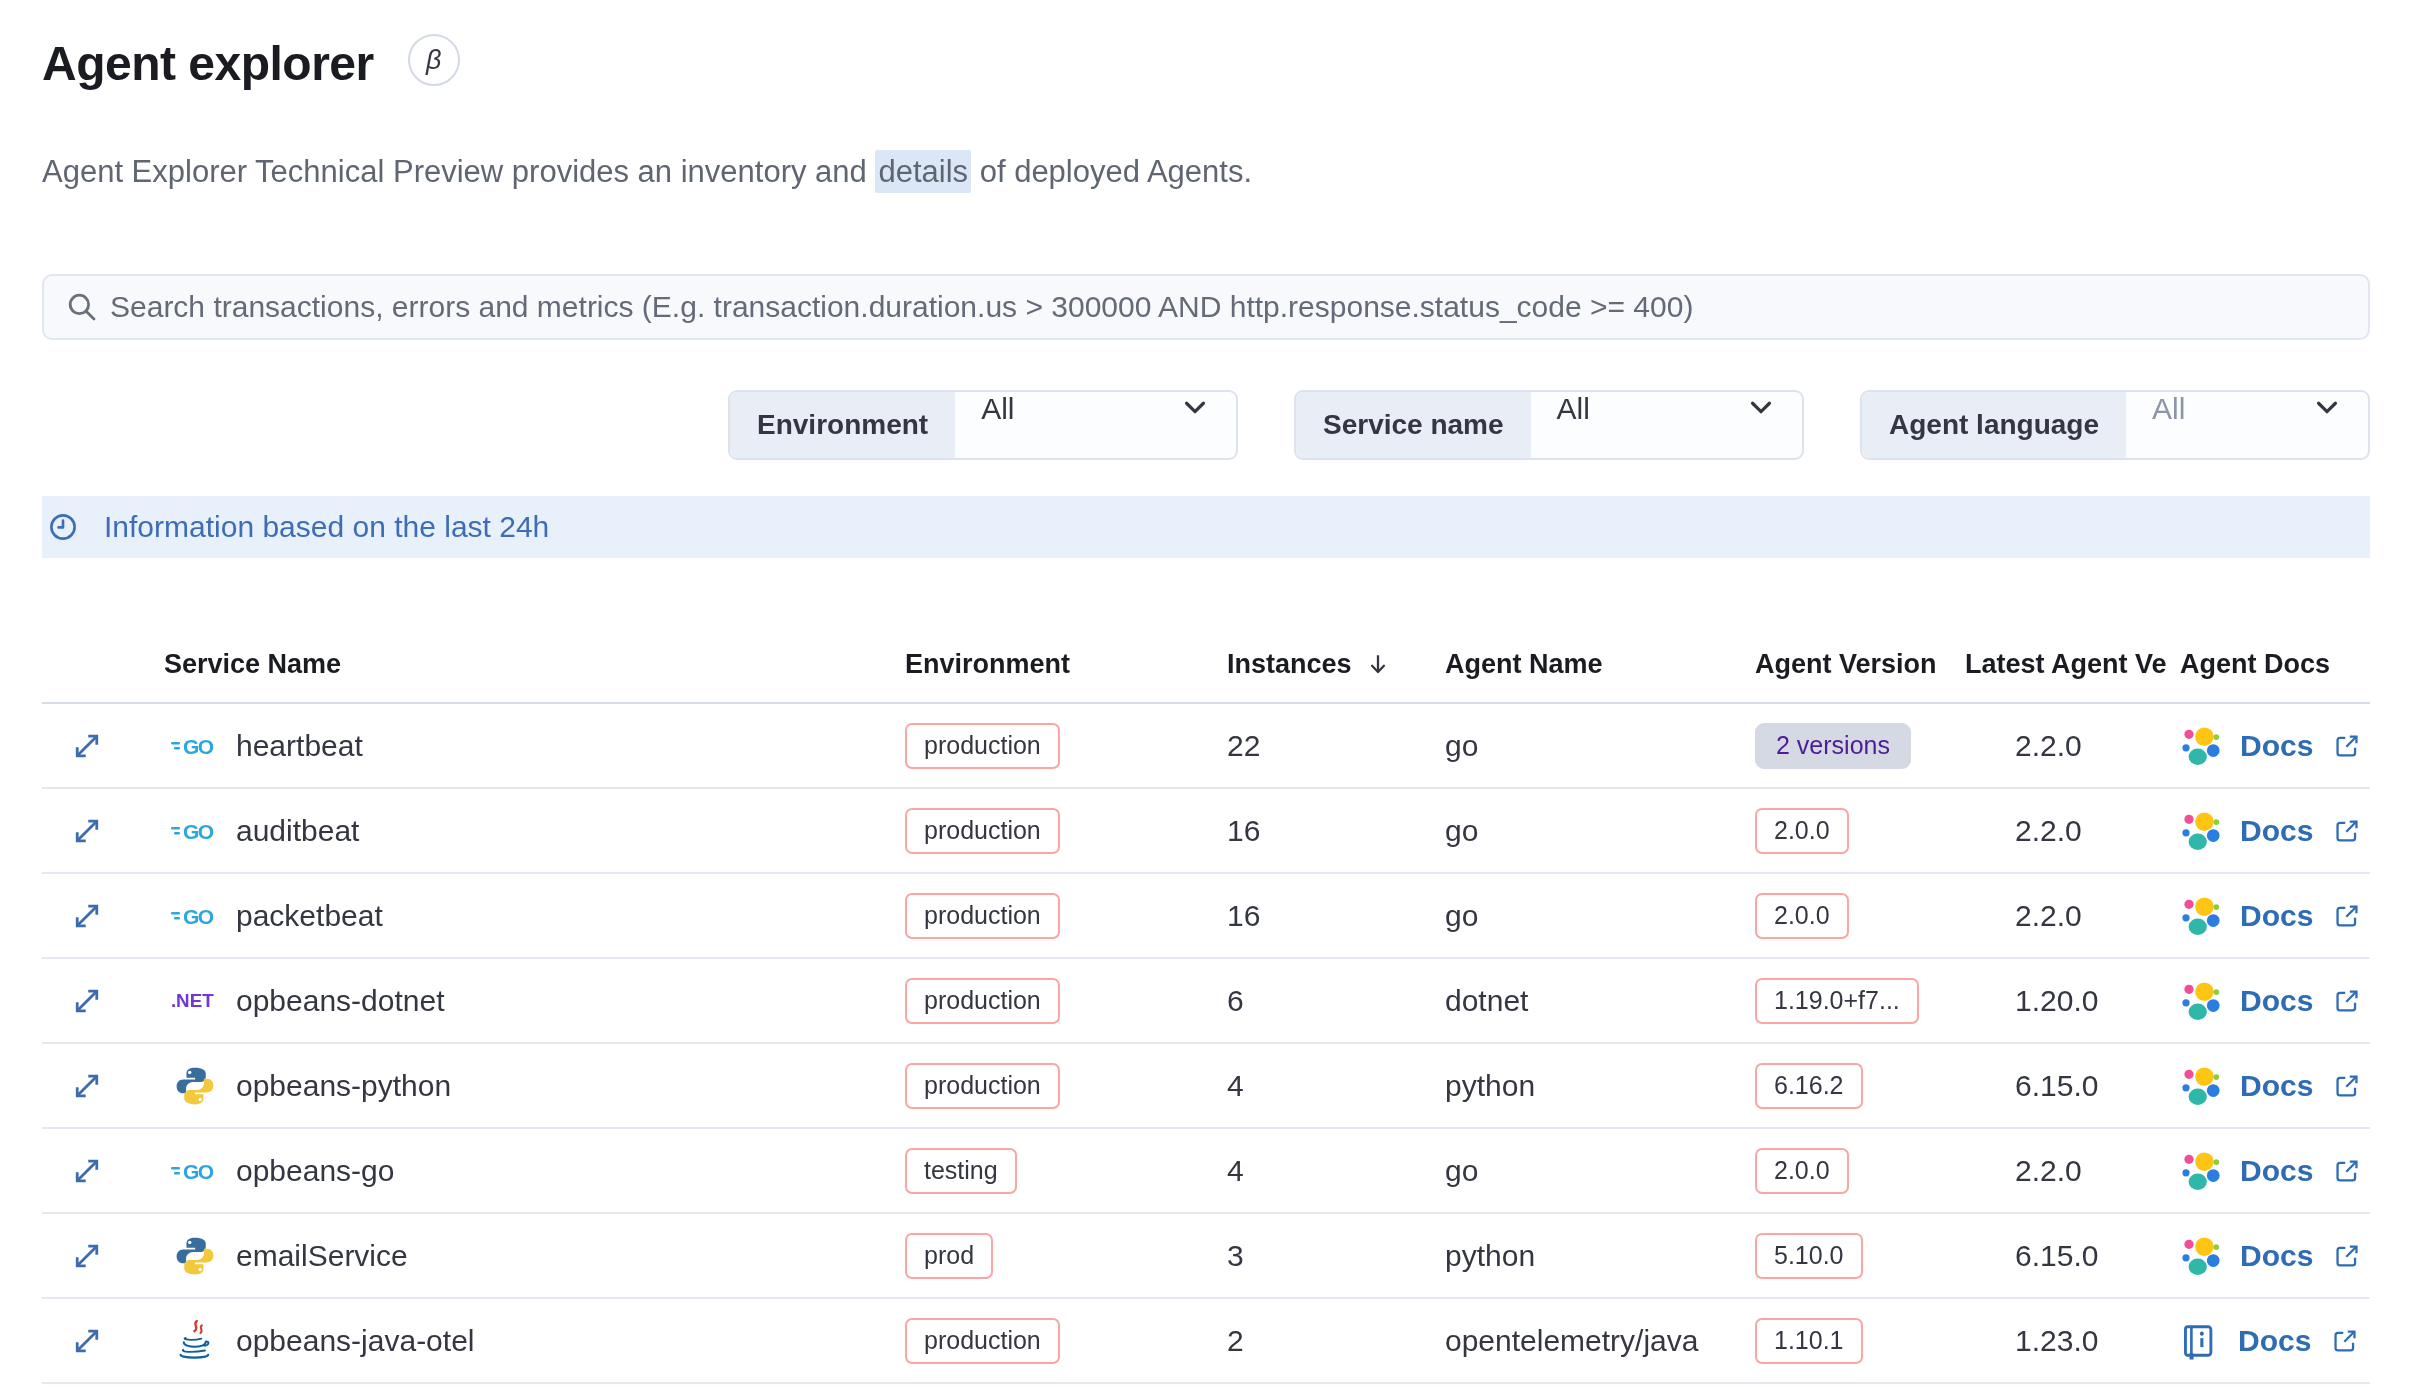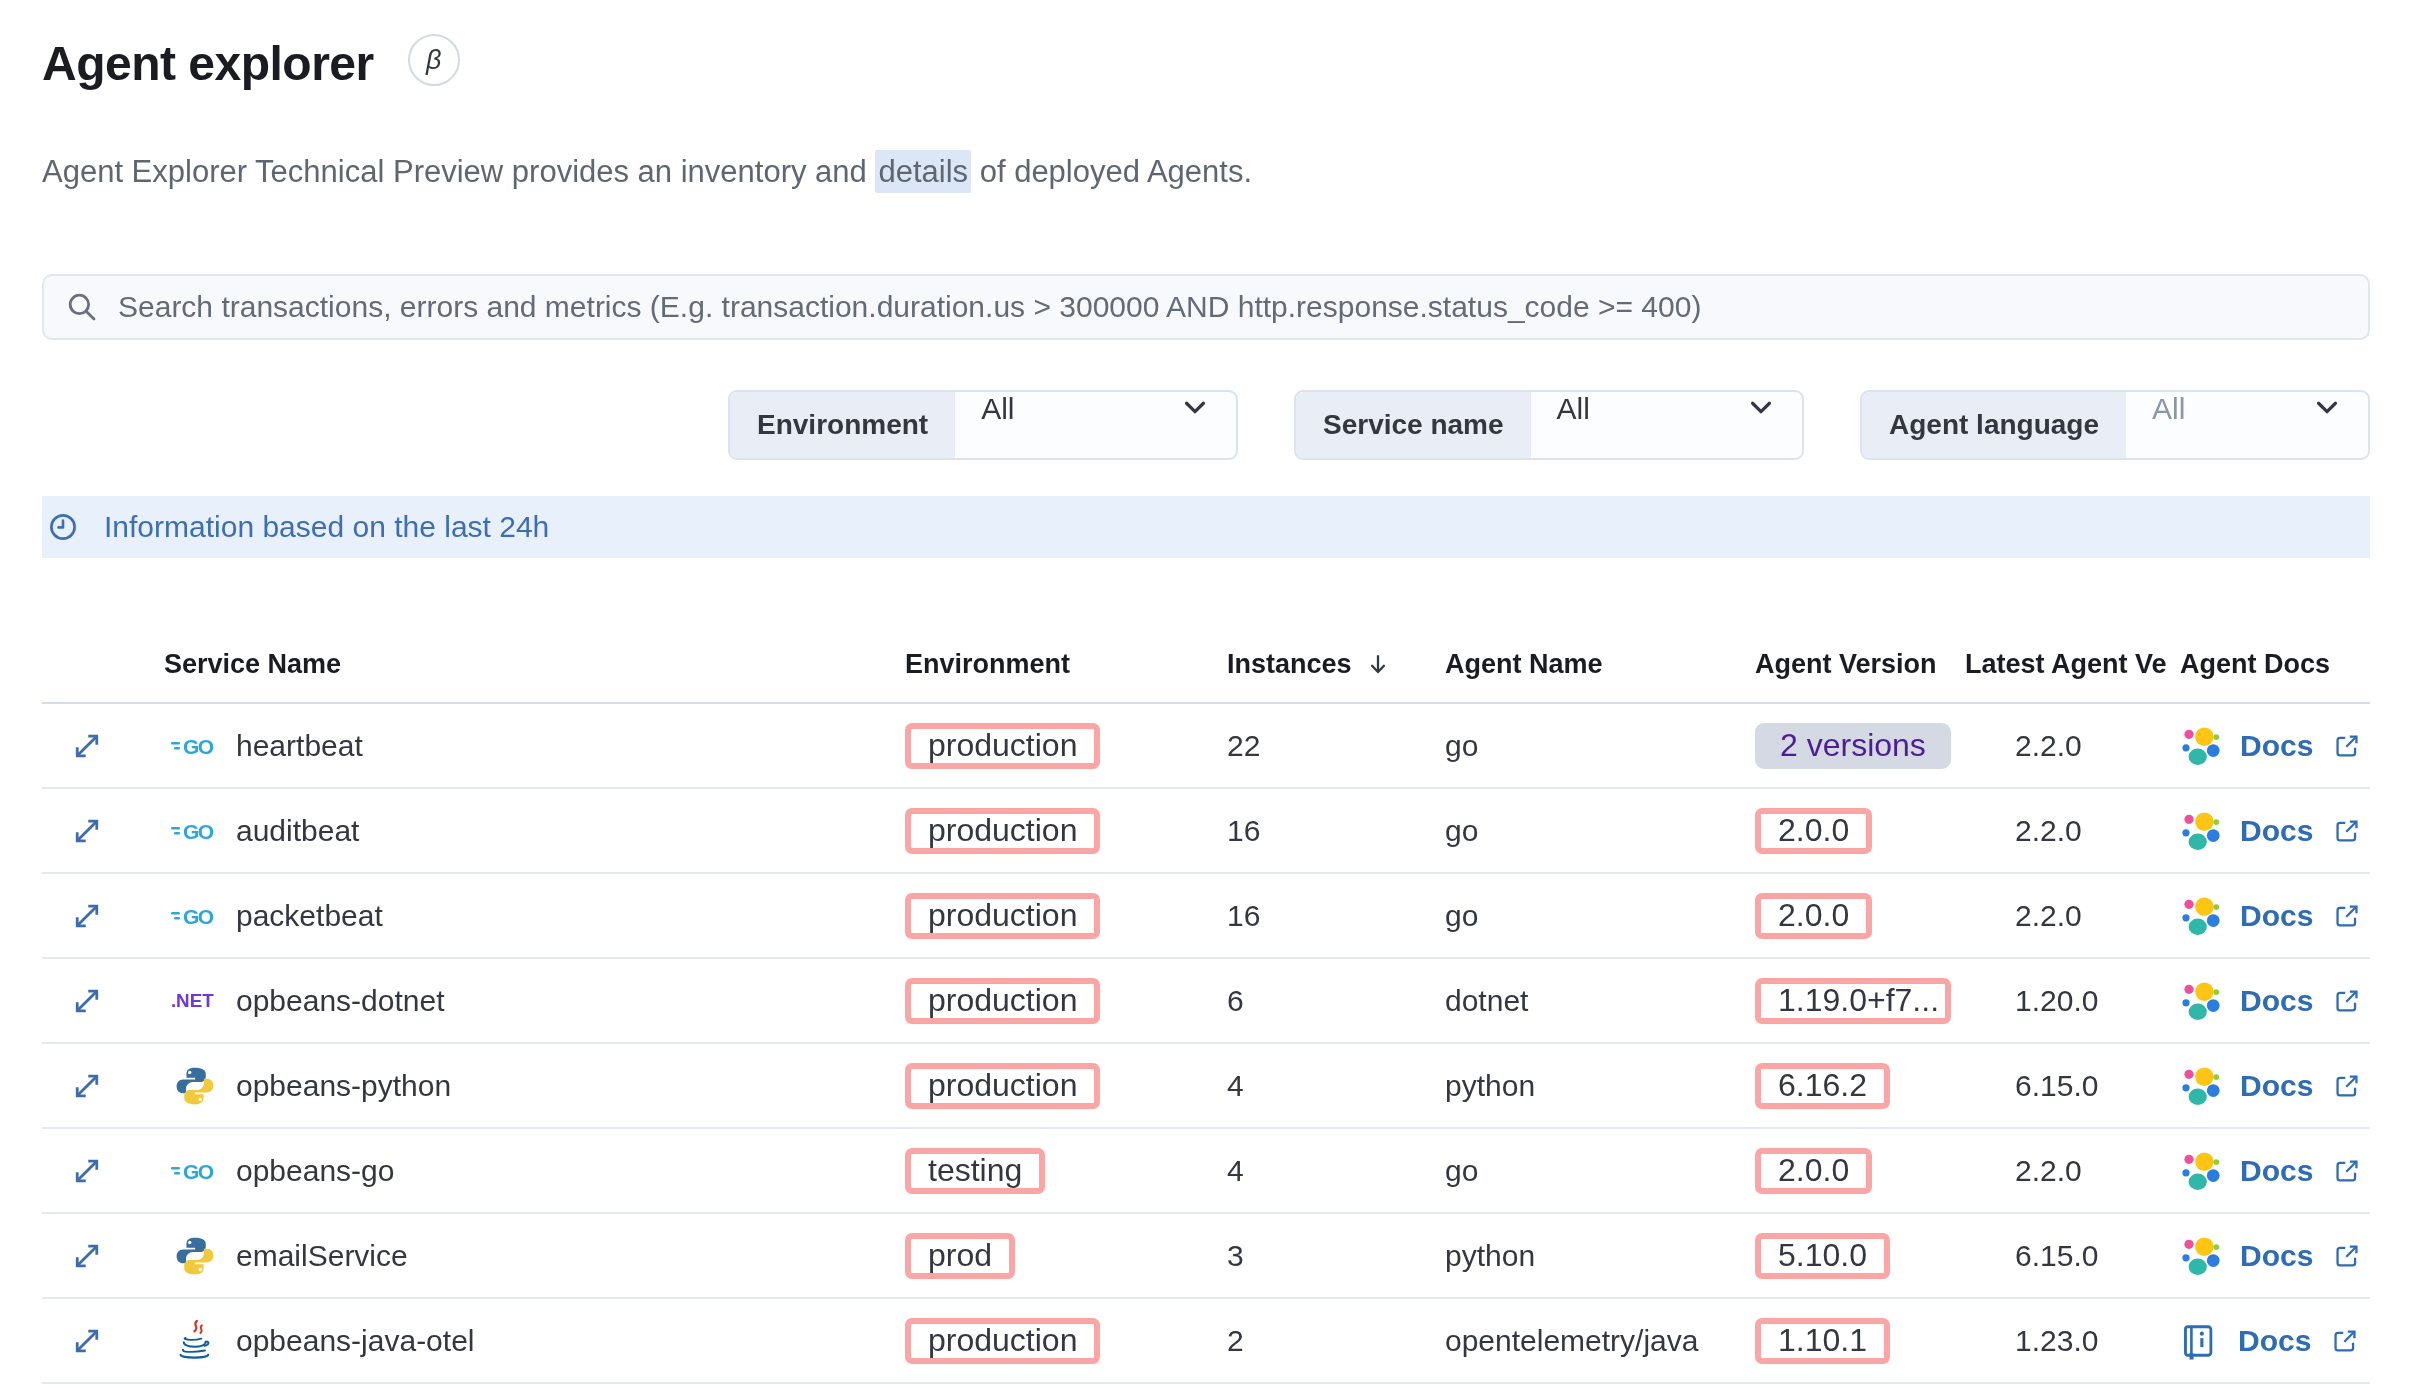--- a/index.html
+++ b/index.html
@@ -11,21 +11,21 @@
   .title-row { display: flex; align-items: flex-start; gap: 34px; padding-top: 34px; }
   .page-title { font-size: 48px; font-weight: 700; color: #1a1c21; letter-spacing: -0.5px; line-height: 60px; }
   .beta-badge { width: 52px; height: 52px; border: 2px solid #d3dae6; border-radius: 50%;
     display: flex; align-items: center; justify-content: center; font-size: 27px; color: #343741;
     margin-top: 0; font-style: italic; }
   .subtitle { margin-top: 56px; font-size: 31px; color: #5f6672; line-height: 44px; }
   .subtitle .hl { background: #dbe7f7; padding: 4px 3px; border-radius: 2px; }
 
   
   .search-bar { margin-top: 80px; height: 66px; background: #f7f9fc; border: 2px solid #e1e6f0;
-    border-radius: 10px; display: flex; align-items: center; padding: 0 22px; gap: 20px; }
+    border-radius: 10px; display: flex; align-items: center; padding: 0 22px; gap: 12px; }
   .search-bar input { flex: 1; border: none; outline: none; background: transparent;
     font-size: 30px; color: #343741; font-family: inherit; }
   .search-bar input::placeholder { color: #646a77; opacity: 1; }
 
   
   .filters { margin-top: 50px; display: flex; justify-content: flex-end; gap: 56px; }
   .filter { width: 510px; height: 70px; border: 2px solid #dde3ee; border-radius: 9px;
     display: flex; overflow: hidden; background: #fcfdff; }
   .filter-label { background: #e9edf6; display: flex; align-items: center; padding: 0 27px;
     font-size: 28px; font-weight: 700; color: #343741; white-space: nowrap; }
@@ -49,21 +49,21 @@
   .cell { display: flex; align-items: center; min-width: 0; }
   .c-exp { padding-left: 28px; }
   .c-service { padding-left: 20px; gap: 16px; }
   .svc-name { color: #343741; white-space: nowrap; }
   .c-latest { padding-left: 50px; }
   .c-docs { gap: 20px; cursor: pointer; }
   .docs-label { color: #2e6cb5; font-weight: 700; font-size: 30px; }
 
   
   .badge { display: inline-flex; align-items: center; height: 46px; padding: 0 17px;
-    border: 6px solid #fca5a5; border-radius: 7px; background: #fff; font-size: 32px; color: #343741;
+    border: 2px solid #fca5a5; border-radius: 7px; background: #fff; font-size: 25px; color: #343741;
     white-space: nowrap; max-width: 196px; overflow: hidden; }
   .badge[data-variant="multiple"] { background: #d4d9e4; border-color: #d4d9e4; border-radius: 9px;
     color: #4c1d95; padding: 0 19px; }
 
   
   .icon-slot { display: inline-flex; align-items: center; justify-content: center; flex: none; }
   .icon-slot.expand { cursor: pointer; }
   .icon-slot.svc { width: 50px; }
 </style>
 </head>

